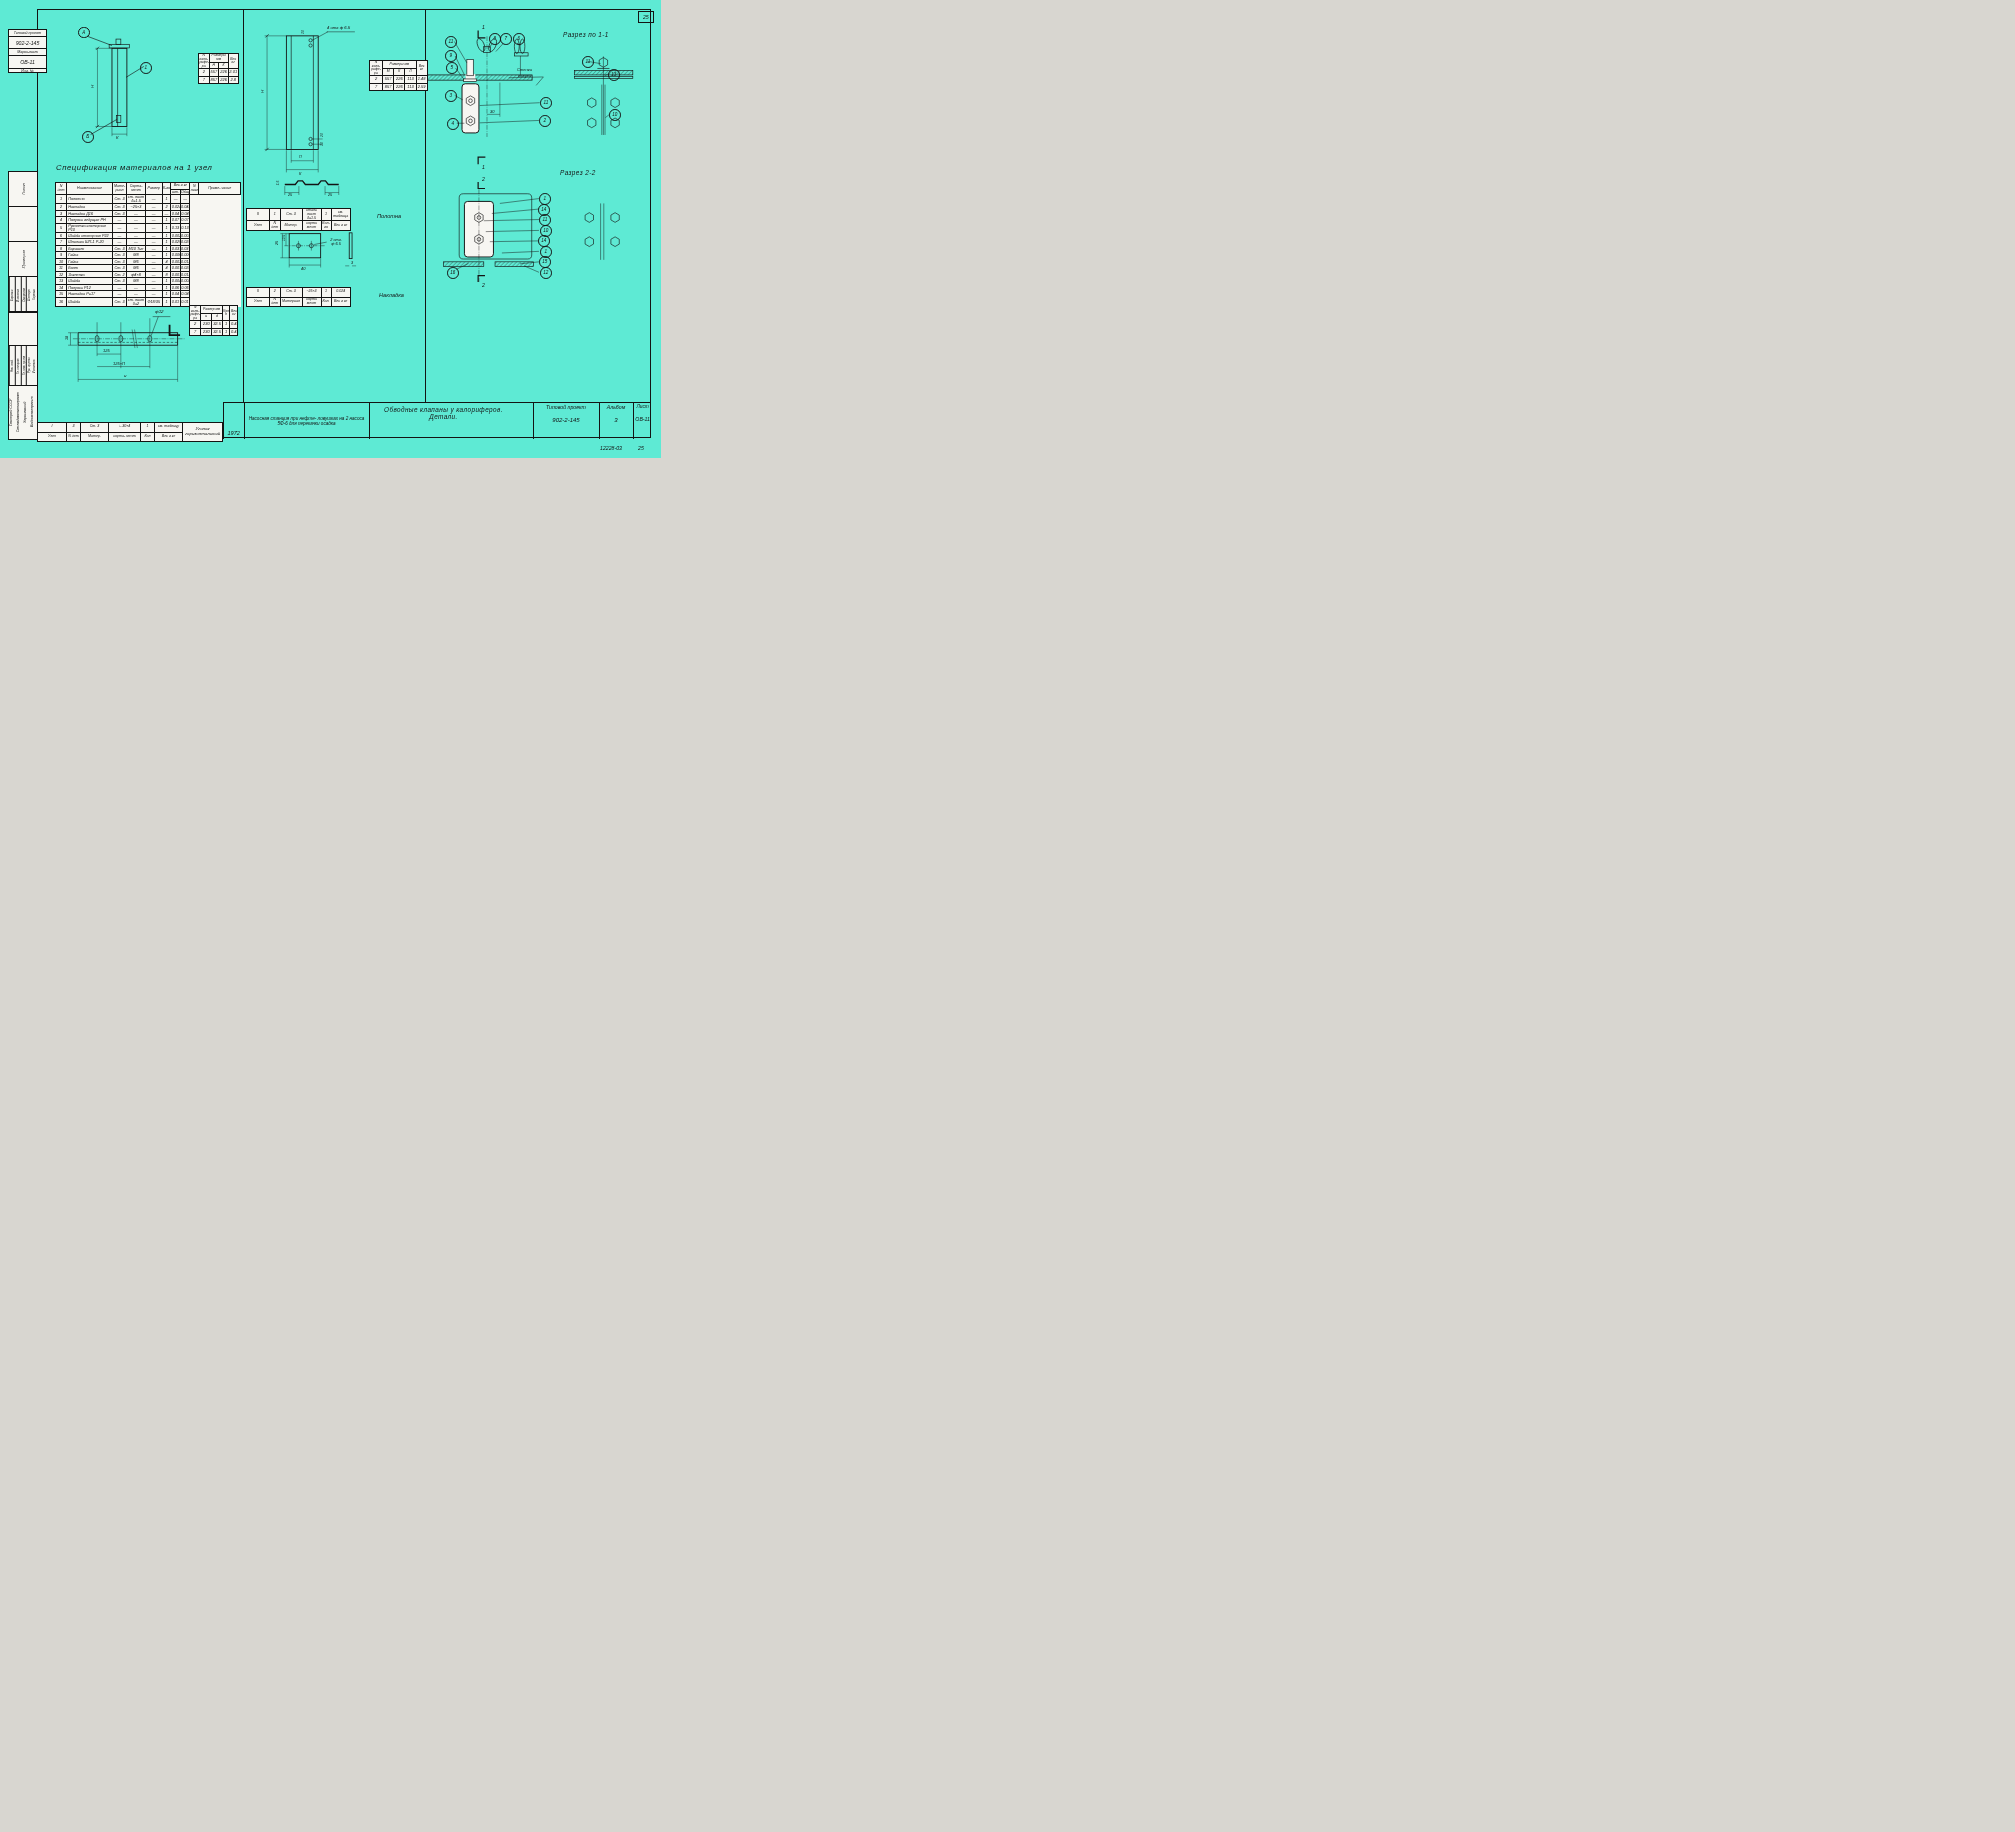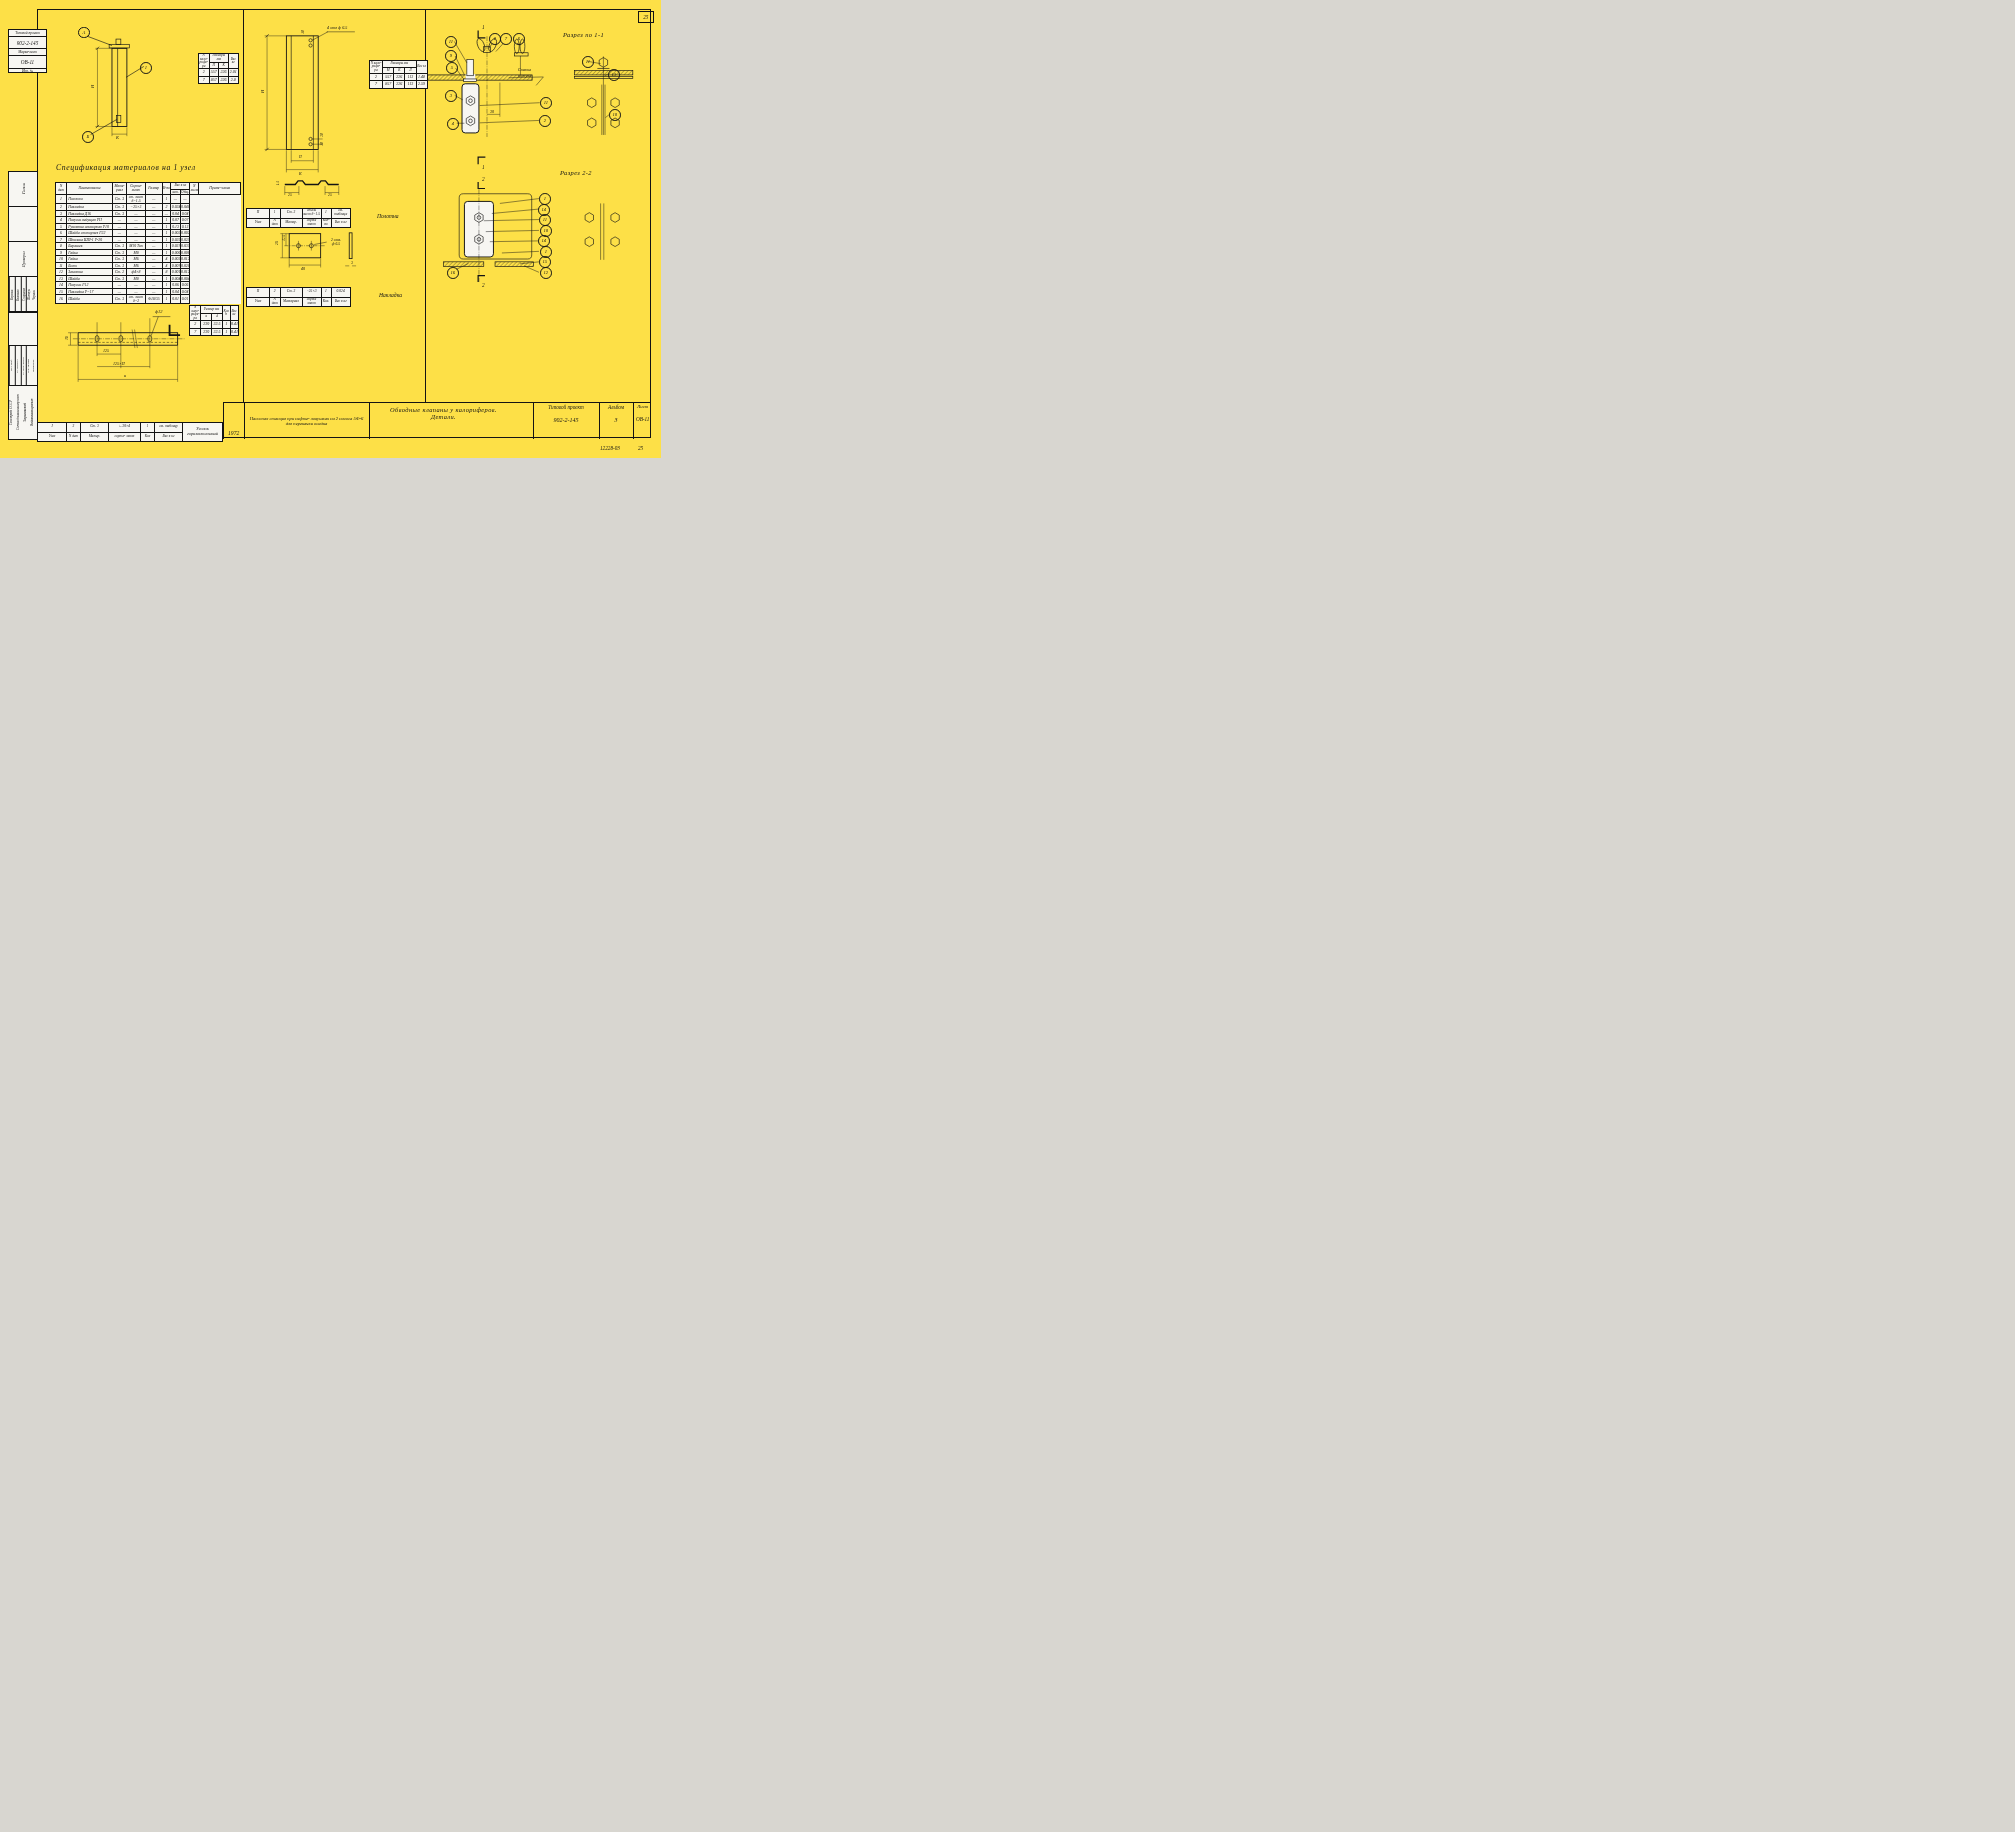--- a/index.html
+++ b/index.html
@@ -1,17 +1,17 @@
 <!DOCTYPE html>
 <html style="font-size:6.4px"><head>
 <meta charset="utf-8">
 <style>
   html,body{margin:0;padding:0;background:#d8d6d0;}
-  #sheet{position:relative;width:661px;height:458px;background:#fde047;overflow:hidden;
-         font-family:Liberation Serif, serif;color:#141414;}
+  #sheet{position:relative;width:661px;height:458px;background:#5eead4;overflow:hidden;
+         font-family:Liberation Sans, sans-serif;color:#141414;}
   .abs{position:absolute;}
   .hand{font-style:italic;}
   .frame{position:absolute;border:1.2px solid #141414;}
   .vline{position:absolute;width:0.8px;background:#141414;}
   .hline{position:absolute;height:0.8px;background:#141414;}
   table.grid{border-collapse:collapse;table-layout:fixed;background:#f7f6f2;}
   table.grid td,table.grid th{border:0.6px solid #141414;padding:0 0.4px;text-align:center;
         font-weight:normal;font-style:italic;overflow:hidden;white-space:normal;line-height:1.05;}
   .spec thead th{font-size:3.6px;}
   .spec tbody td{height:5.5px;font-size:3.8px;}

